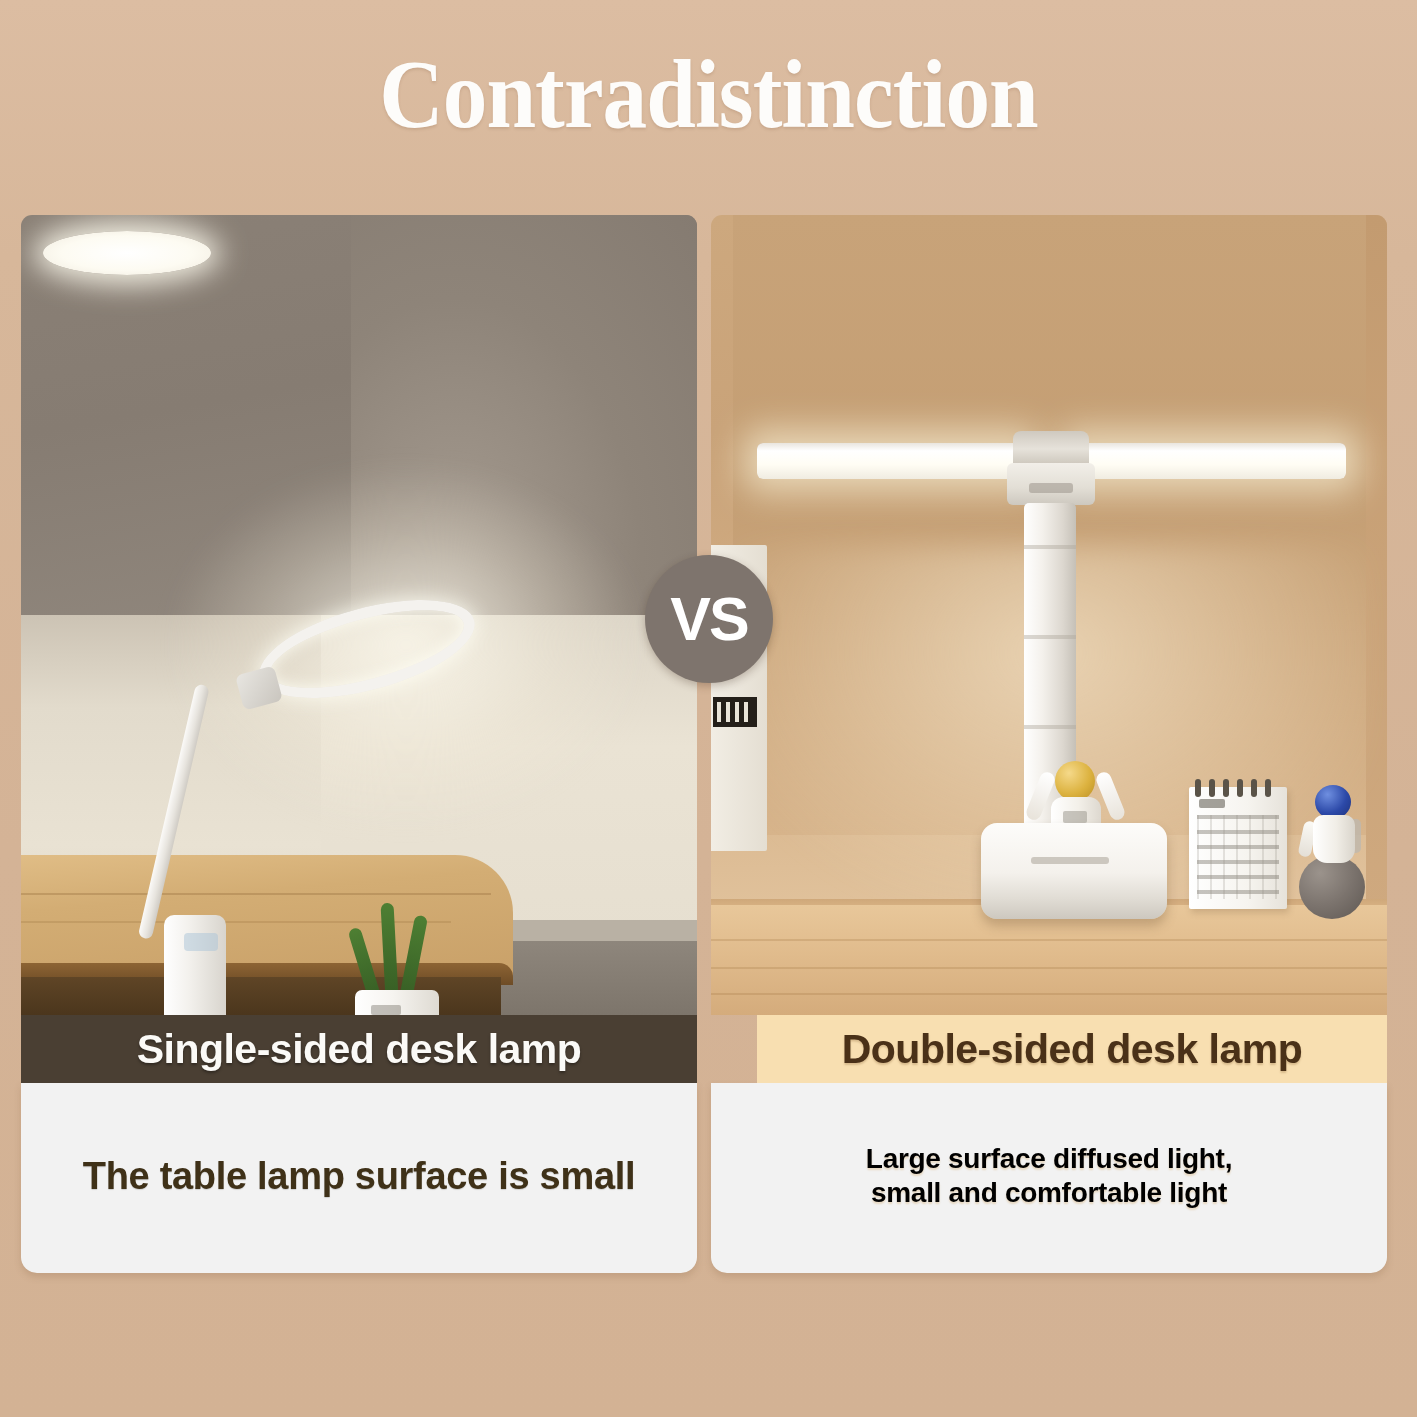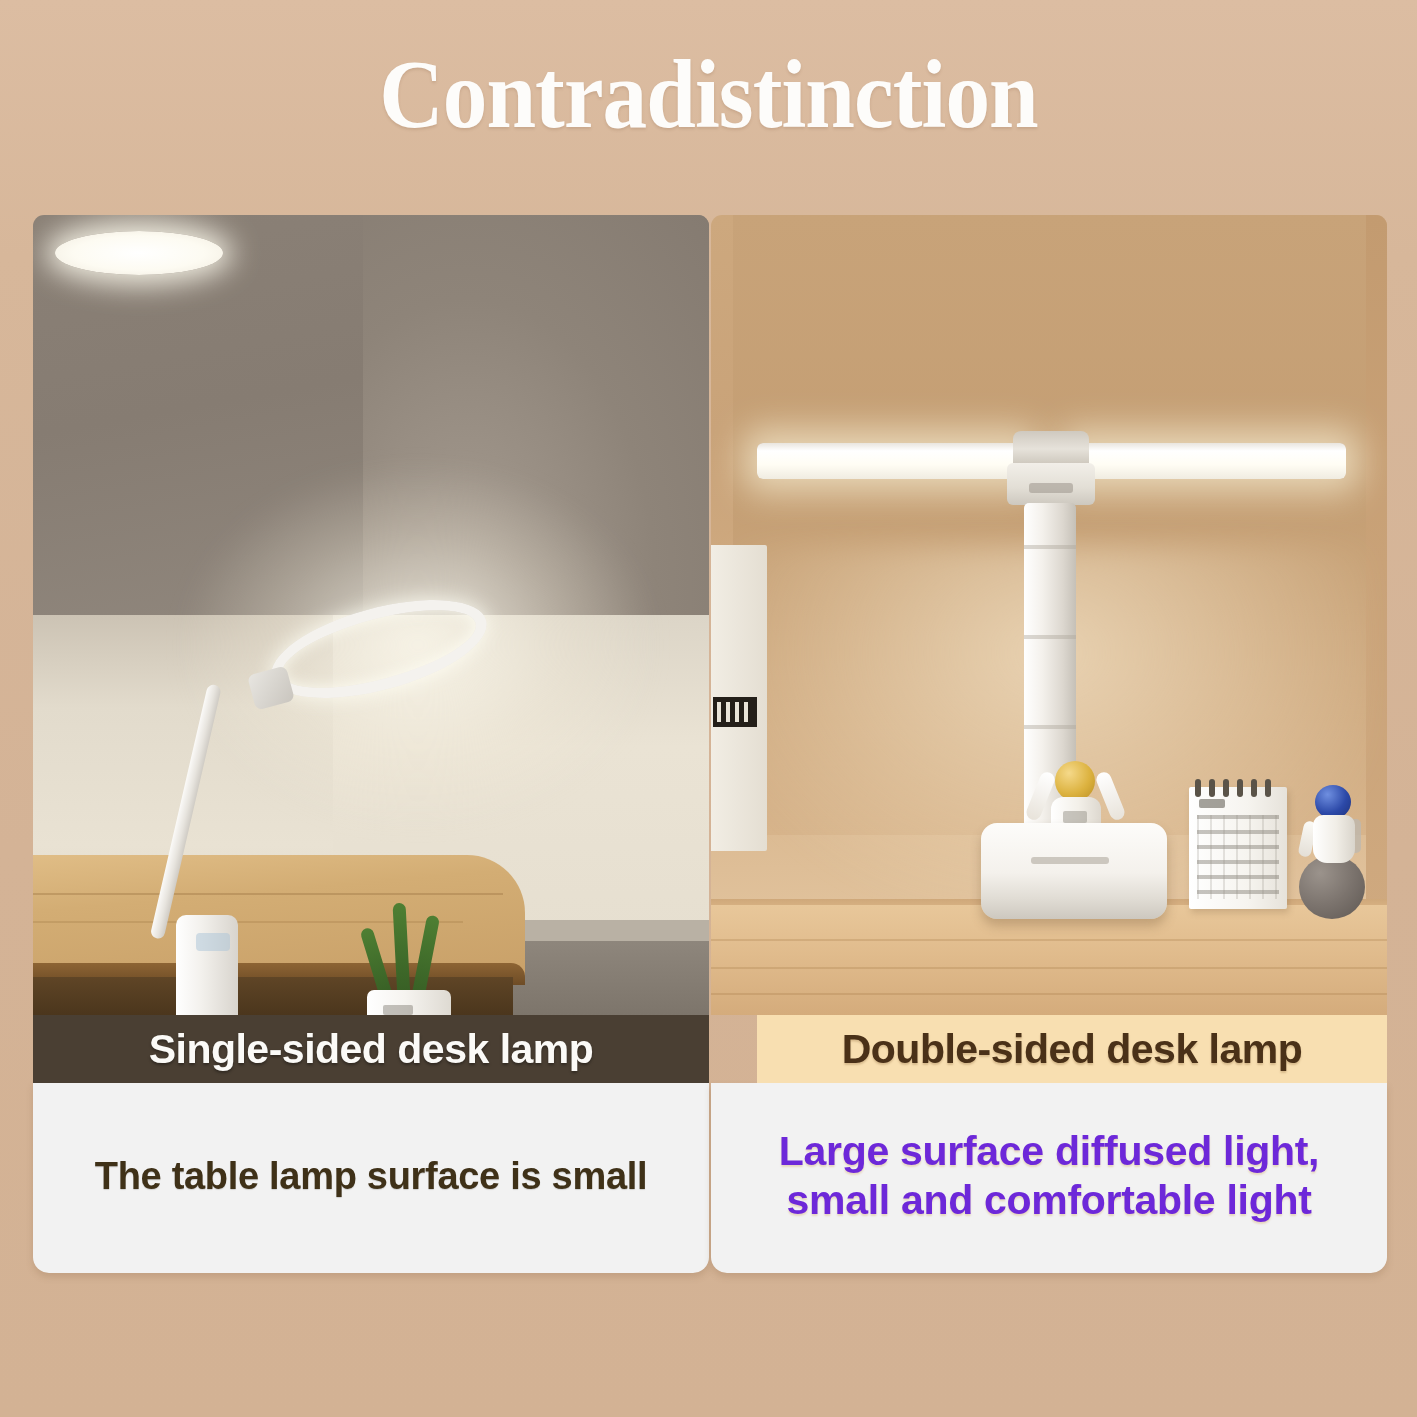--- a/index.html
+++ b/index.html
@@ -23,21 +23,21 @@
     line-height:1.05;
     color:#fdfcfa;
     letter-spacing:-1px;
     transform:scaleX(0.92);
     text-shadow:0 2px 3px rgba(120,85,55,.18);
     white-space:nowrap;
   }
 
   
   .col{position:absolute;top:215px;width:676px;}
-  .col.left{left:33px;}
+  .col.left{left:21px;}
   .col.right{left:711px;}
 
   .photo{
     position:relative;width:100%;height:800px;
     border-radius:11px 11px 0 0;
     overflow:hidden;
   }
   .capbar{
     position:relative;
     height:68px;
@@ -59,21 +59,21 @@
     padding:14px 10px 18px;
     box-sizing:border-box;
   }
   .col.left .descbox{height:190px;}
   .col.right .descbox{height:190px;}
   .desc{
     font-size:38px;font-weight:bold;line-height:1.22;
     letter-spacing:-.3px;
   }
   .desc.dark{color:#3f3118;text-shadow:0 1px 1px rgba(0,0,0,.15);}
-  .desc.orange{color:#6d28d9;font-size:41px;line-height:1.2;
+  .desc.orange{color:#000000;font-size:28px;line-height:1.2;
      text-shadow:0 2px 2px rgba(190,120,10,.22);}
 
   
   .vs{
     position:absolute;left:645px;top:555px;
     width:128px;height:128px;border-radius:50%;
     background:#7e746d;
     display:flex;align-items:center;justify-content:center;
     color:#ffffff;font-size:61px;font-weight:bold;letter-spacing:-2px;
     z-index:40;
@@ -392,14 +392,15 @@
     <div class="capbar right">Double-sided desk lamp</div>
 
     <div class="descbox">
       <div class="desc orange">
         <div>Large surface diffused light,</div>
         <div>small and comfortable light</div>
       </div>
     </div>
   </div>
 
+  <div class="vs">VS</div>
 
 </div>
 
 </body></html>

